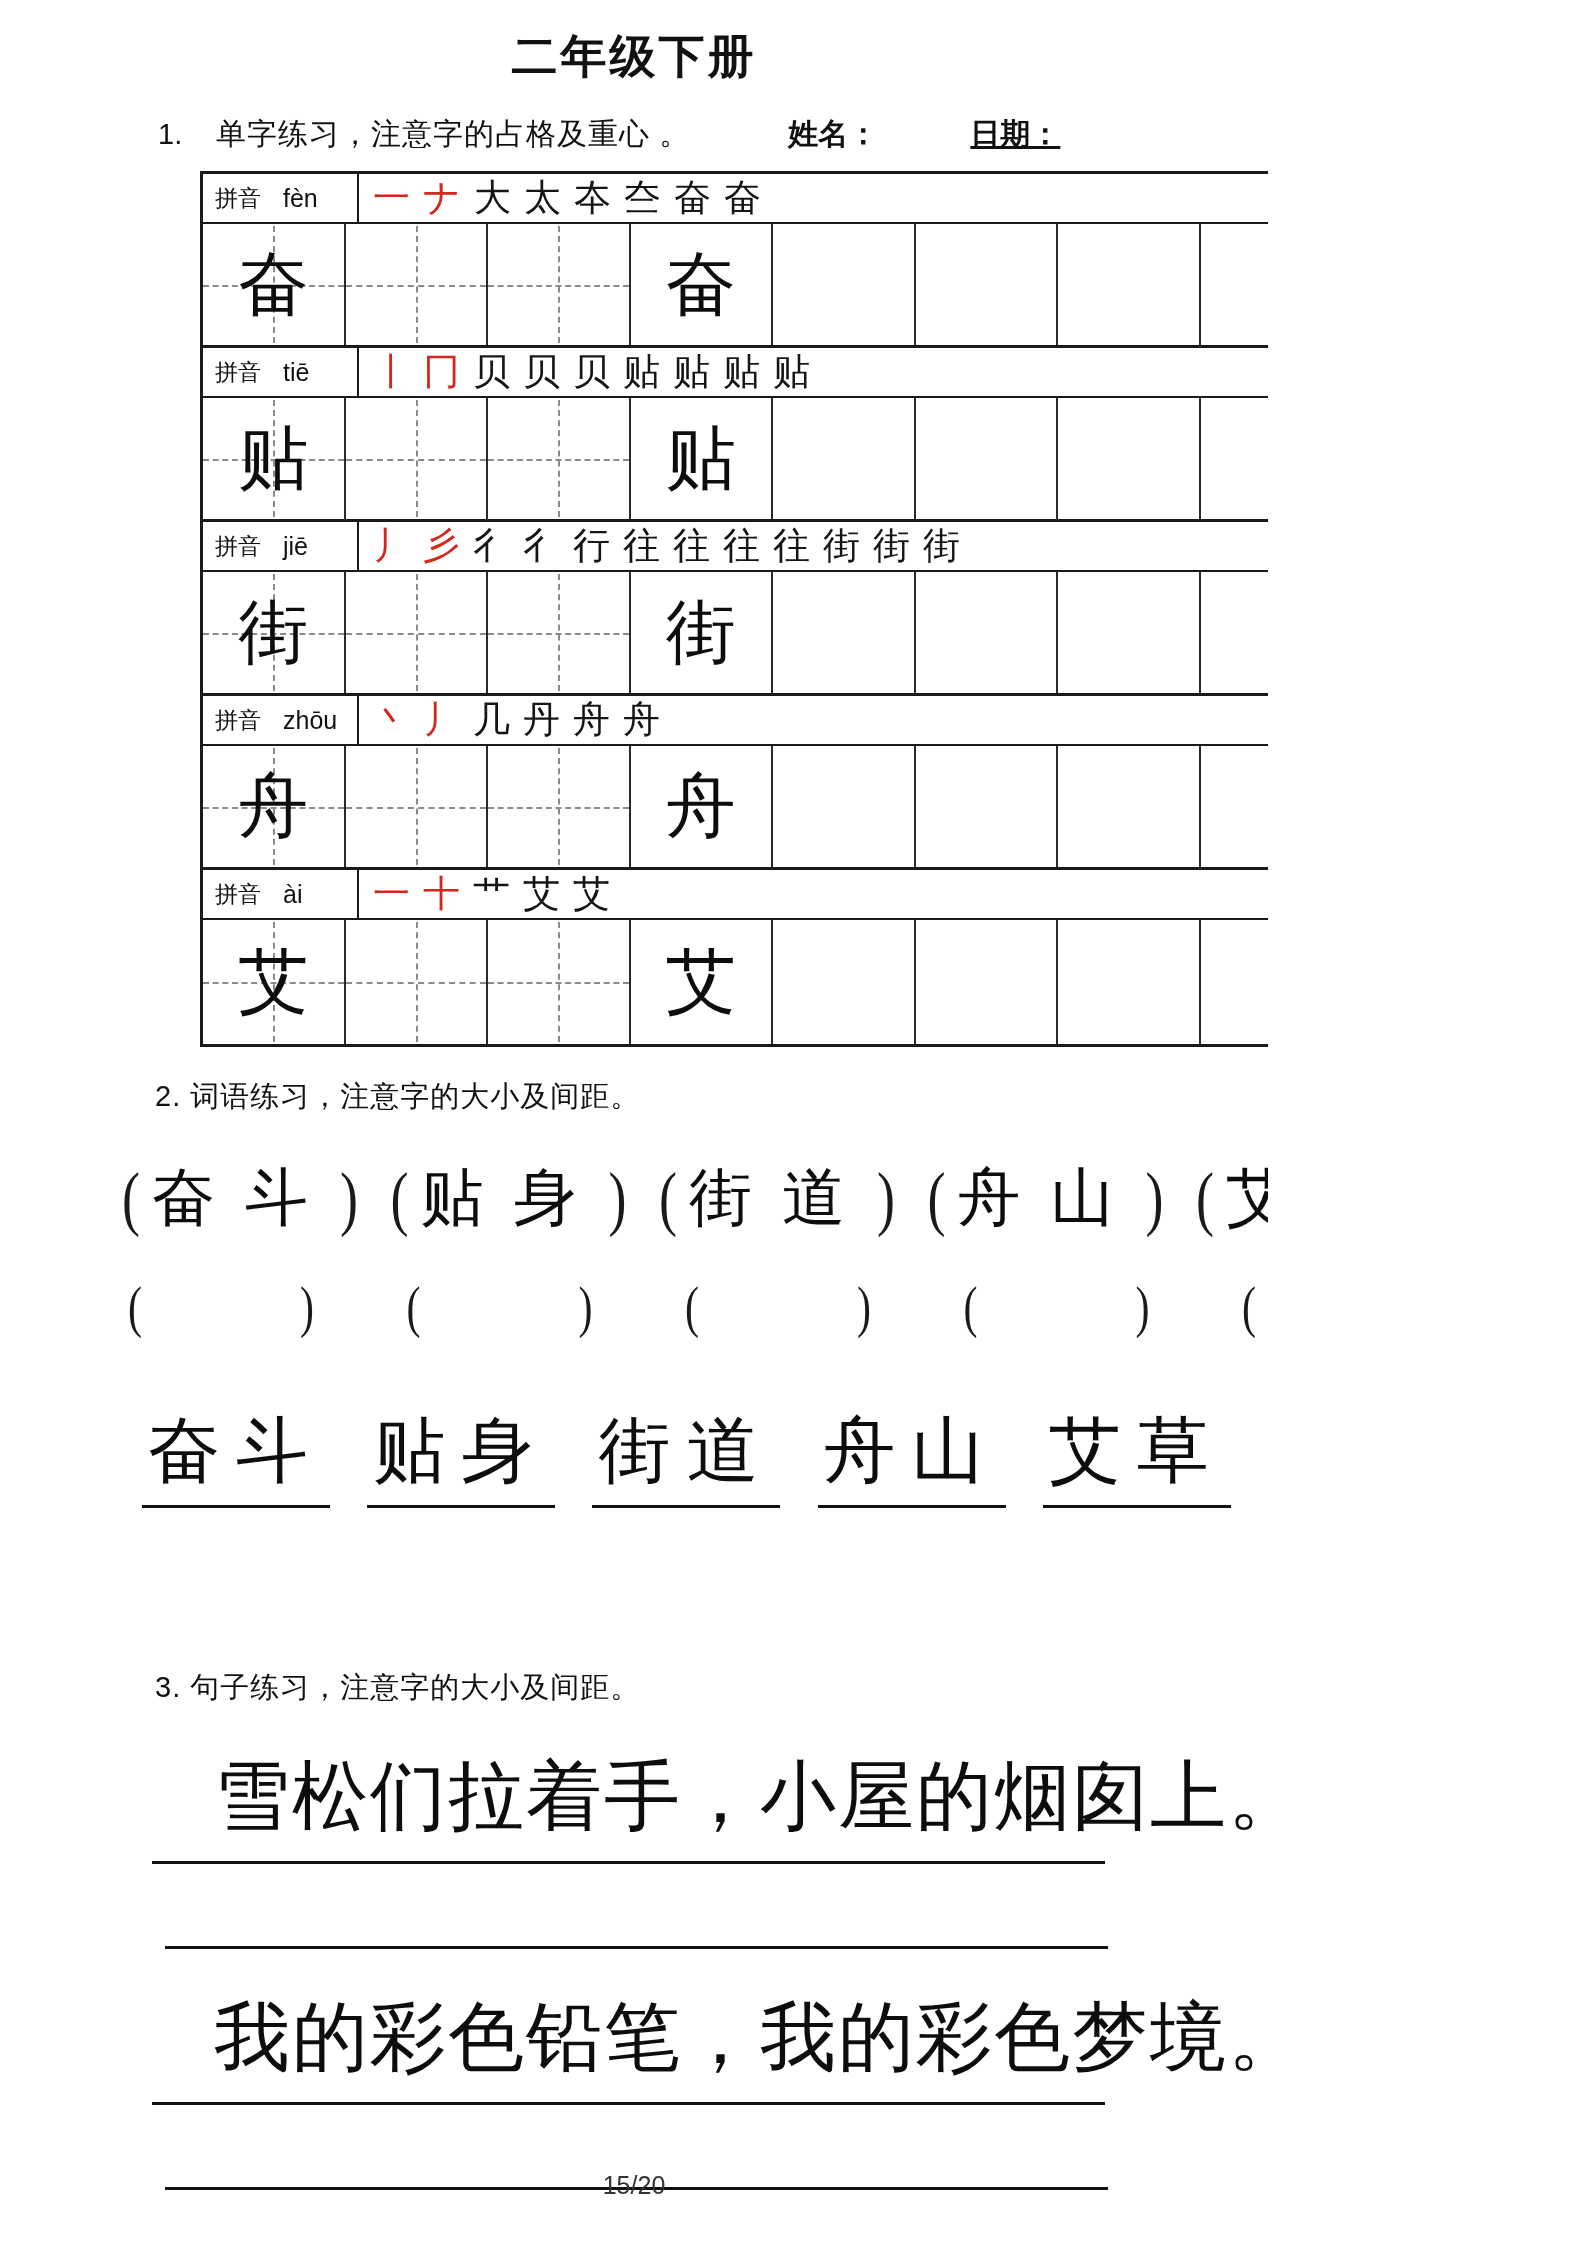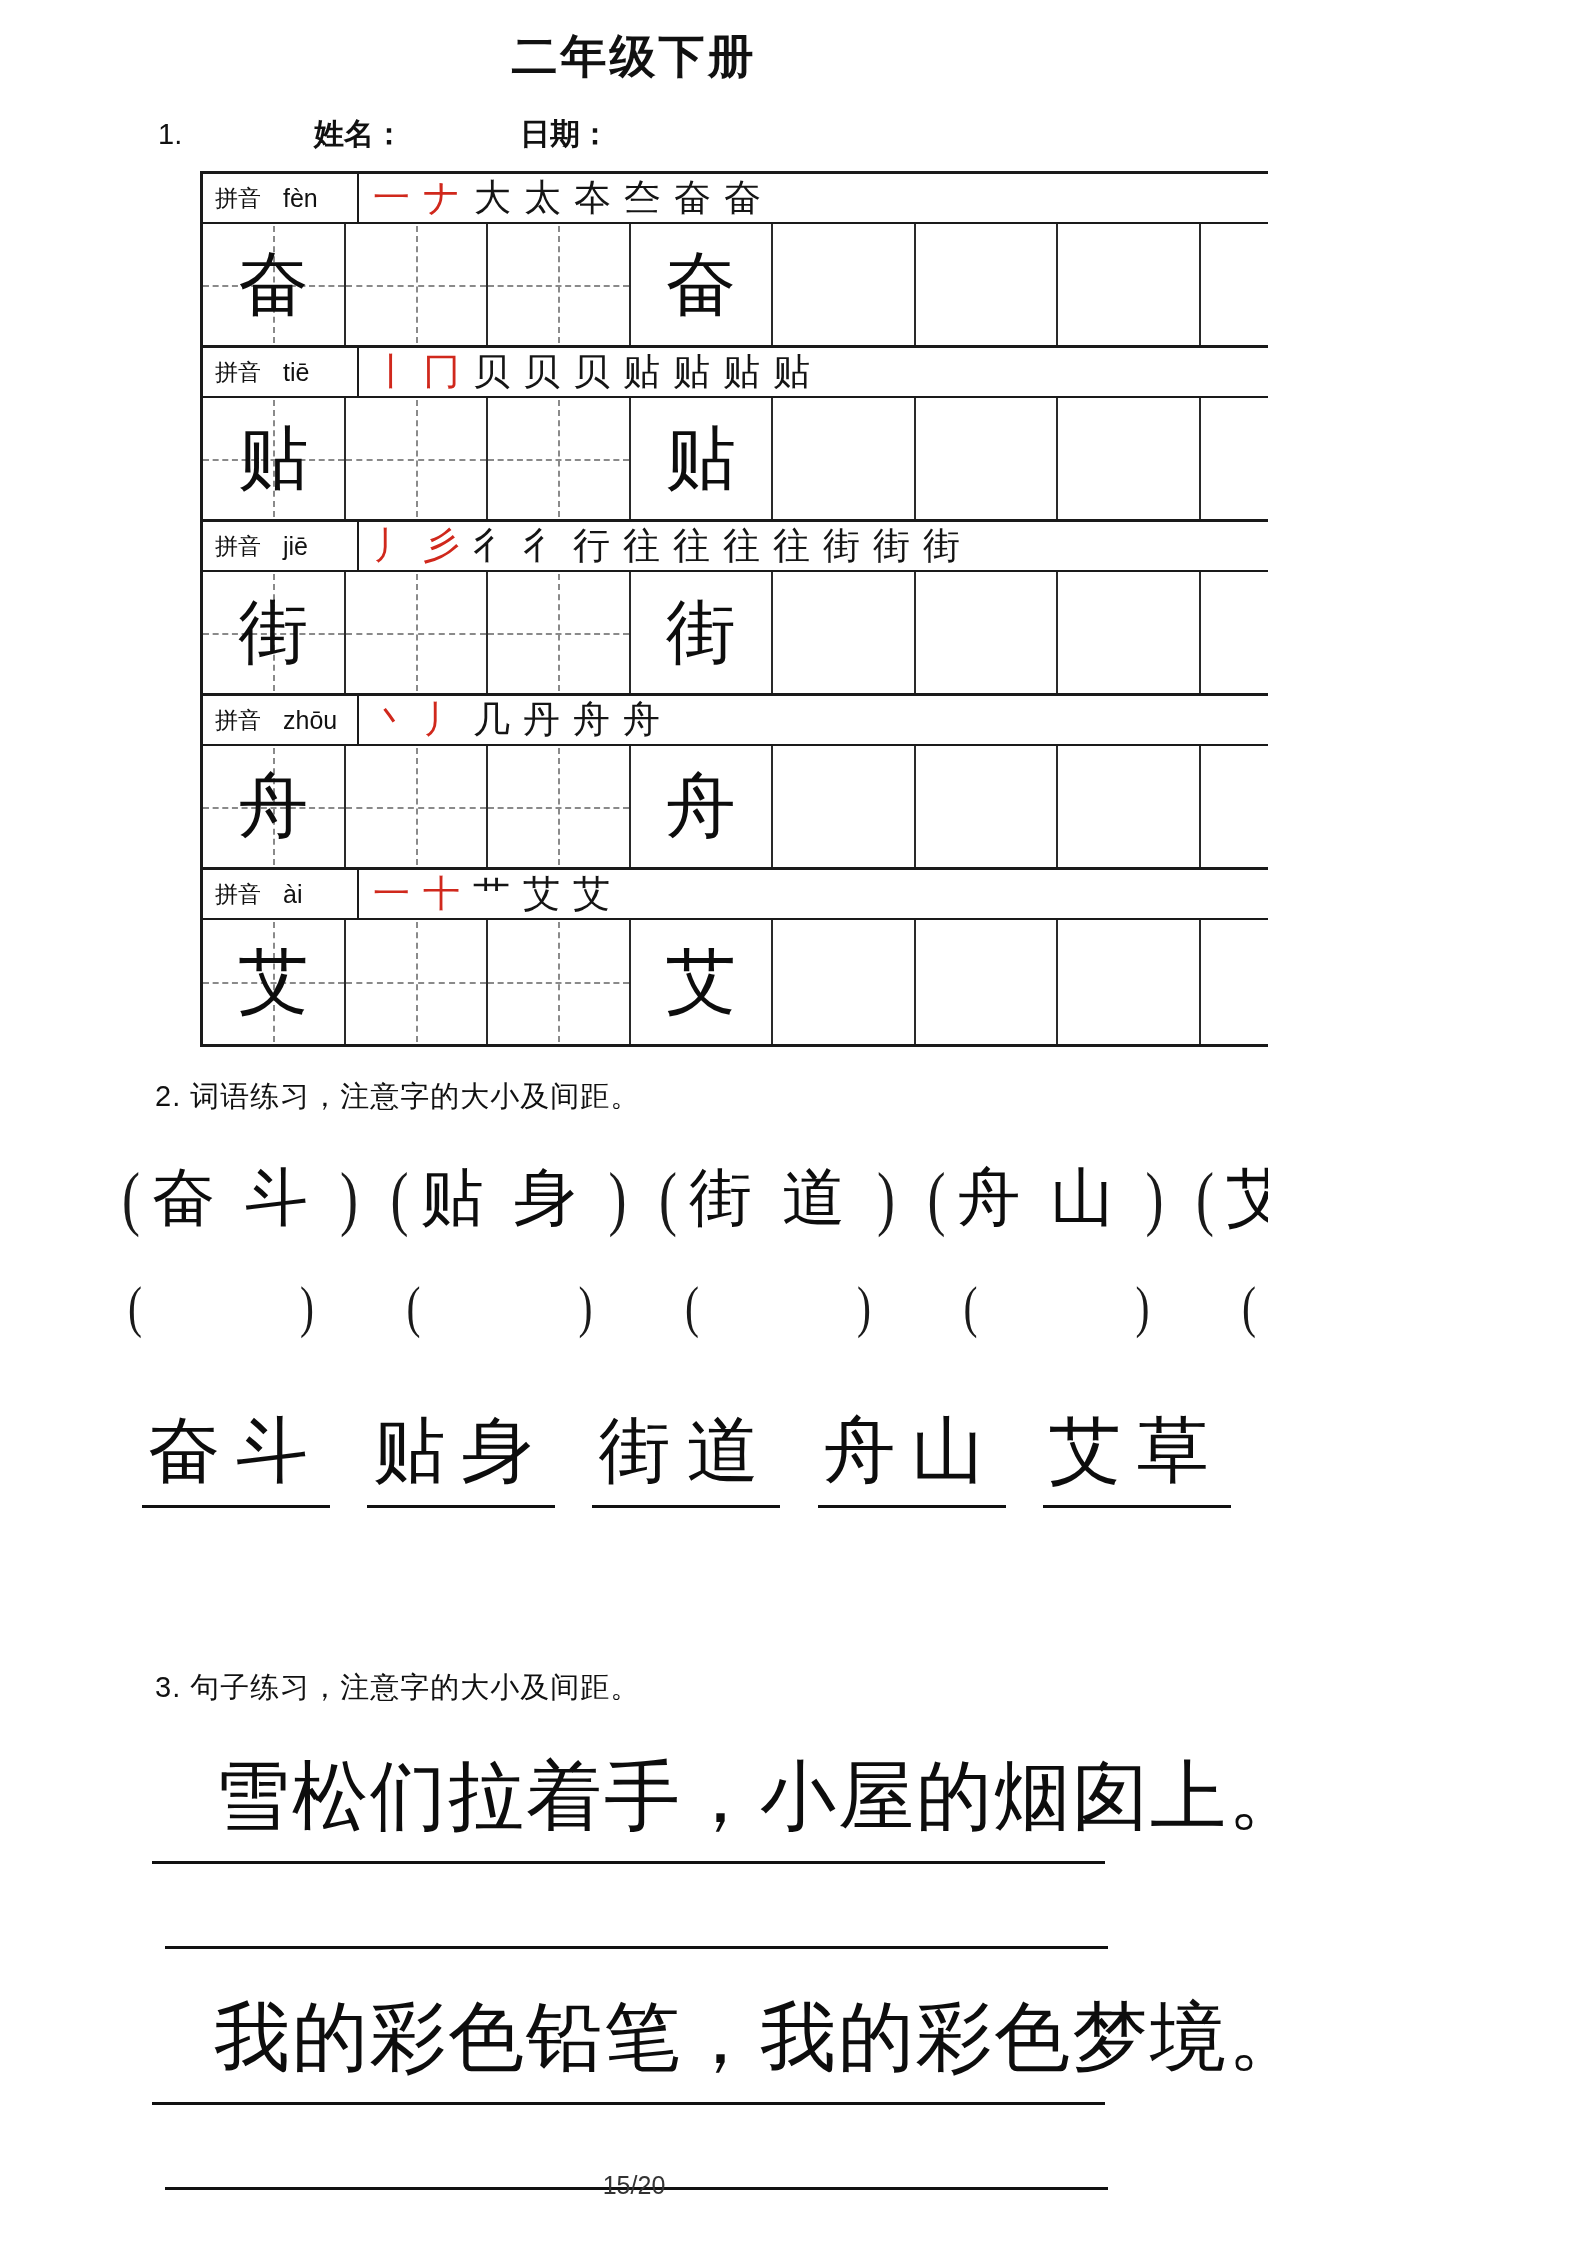--- a/index.html
+++ b/index.html
@@ -26,21 +26,21 @@
   
   .s1-head {
     display:flex;
     align-items:baseline;
     margin:26px 0 0 158px;
     font-size:30px;
   }
   .s1-num { width:58px; font-size:29px; }
   .s1-heading { letter-spacing:1px; }
   .s1-name { margin-left:98px; font-weight:bold; }
-  .s1-date { margin-left:116px; font-weight:bold; }
+  .s1-date { margin-left:92px; font-weight:bold;text-decoration:underline; }
 
   
   .char-table {
     margin:16px 0 0 200px;
     width:1146px;
     border:3px solid #1a1a1a;
     text-align:right;
   }
   .pinyin-row {
     display:flex;
@@ -179,20 +179,21 @@
 </style>
 </head>
 <body>
 
 <div class="sheet">
 
   <div class="title">二年级下册</div>
 
   <div class="s1-head">
     <span class="s1-num">1.</span>
+    <span class="s1-heading">单字练习，注意字的占格及重心 。</span>
     <span class="s1-name">姓名：</span>
     <span class="s1-date">日期：</span>
   </div>
 
   <div class="char-table">
 
     <div class="pinyin-row">
       <div class="pinyin-cell">
         <span class="plabel">拼音</span>
         <span class="pval">fèn</span>

